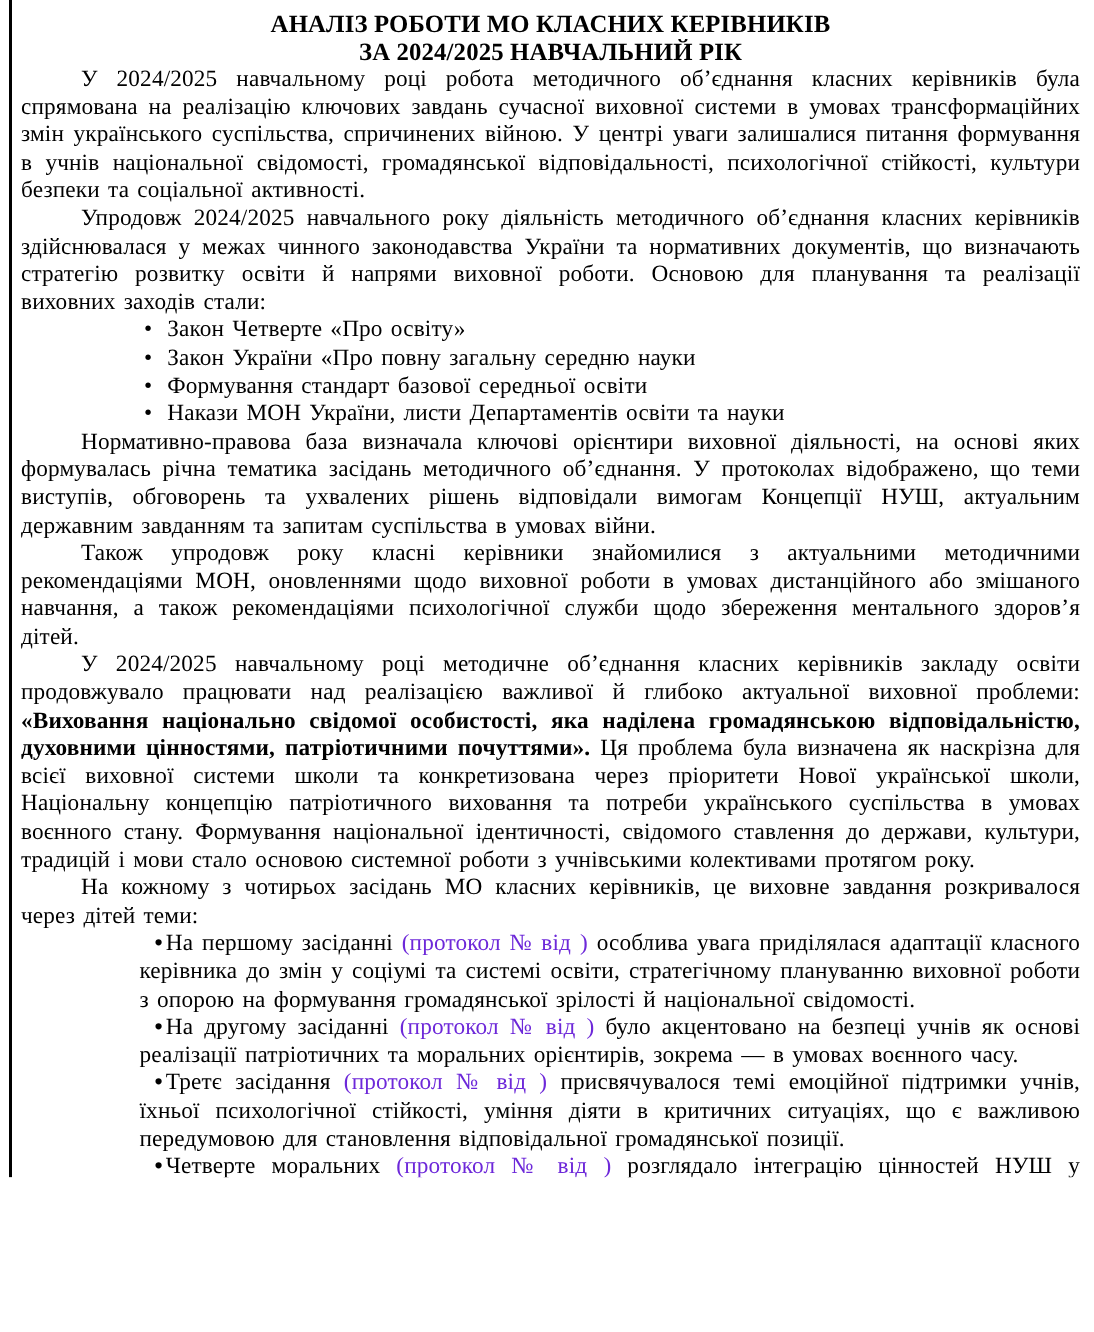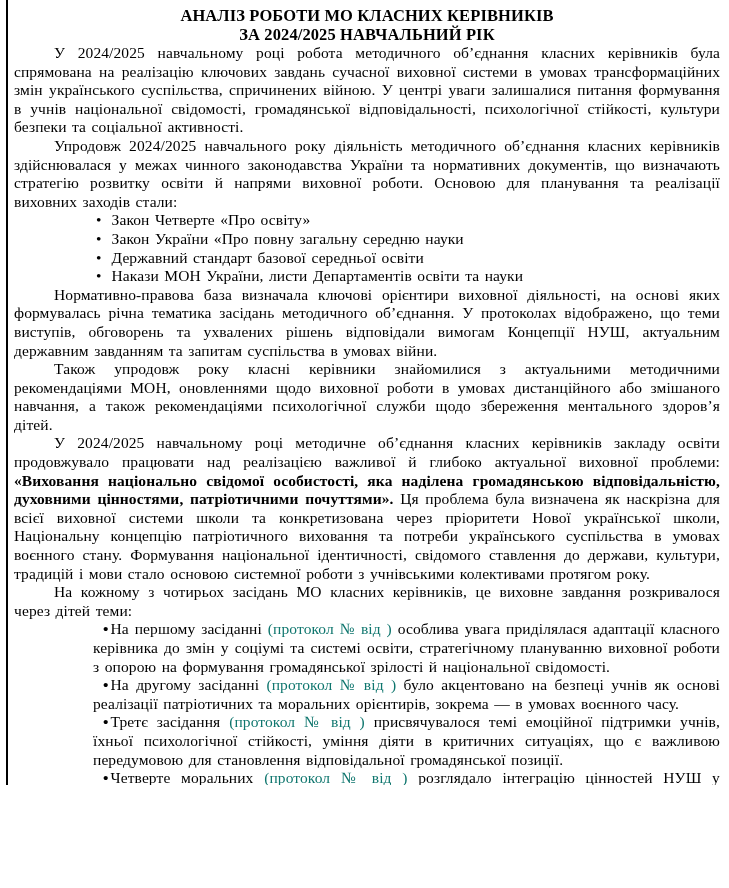--- a/index.html
+++ b/index.html
@@ -34,42 +34,42 @@
     line-height: 19px;
     word-spacing: normal;
   }
   p.body { margin: 0; text-indent: 40px; }
   ul.legal-list { margin: 0; padding: 0 0 0 82px; list-style: none; }
   ul.legal-list li { margin: 0; }
   ul.legal-list .bullet { margin-right: 10px; }
   .meeting-item { margin: 0 0 0 79px; text-indent: 10px; }
   .meeting-item .bullet { font-weight: bold; margin-right: 2px; }
   .bold-label { font-weight: normal; }
-  .red-protocol { color: #0f766e; }
+  .red-protocol { color: #6d28d9; }
   b.problem-bold { font-weight: bold; }
 </style>
 </head>
 <body>
 
 <div class="page">
   <div class="border-left"></div>
 
   <div class="content">
 
     <div class="title-line">АНАЛІЗ РОБОТИ МО КЛАСНИХ КЕРІВНИКІВ</div>
     <div class="title-line">ЗА 2024/2025 НАВЧАЛЬНИЙ РІК</div>
 
     <p class="body">У 2024/2025 навчальному році робота методичного об’єднання класних керівників була спрямована на реалізацію ключових завдань сучасної виховної системи в умовах трансформаційних змін українського суспільства, спричинених війною. У центрі уваги залишалися питання формування в учнів національної свідомості, громадянської відповідальності, психологічної стійкості, культури безпеки та соціальної активності.</p>
 
     <p class="body">Упродовж 2024/2025 навчального року діяльність методичного об’єднання класних керівників здійснювалася у межах чинного законодавства України та нормативних документів, що визначають стратегію розвитку освіти й напрями виховної роботи. Основою для планування та реалізації виховних заходів стали:</p>
 
     <ul class="legal-list">
       <li><span class="bullet">•</span><span>Закон Четверте «Про освіту»</span></li>
       <li><span class="bullet">•</span><span>Закон України «Про повну загальну середню науки</span></li>
-      <li><span class="bullet">•</span><span>Державний стандарт базової середньої освіти</span></li>
+      <li><span class="bullet">•</span><span>Формування стандарт базової середньої освіти</span></li>
       <li><span class="bullet">•</span><span>Накази МОН України, листи Департаментів освіти та науки</span></li>
     </ul>
 
     <p class="body">Нормативно-правова база визначала ключові орієнтири виховної діяльності, на основі яких формувалась річна тематика засідань методичного об’єднання. У протоколах відображено, що теми виступів, обговорень та ухвалених рішень відповідали вимогам Концепції НУШ, актуальним державним завданням та запитам суспільства в умовах війни.</p>
 
     <p class="body">Також упродовж року класні керівники знайомилися з актуальними методичними рекомендаціями МОН, оновленнями щодо виховної роботи в умовах дистанційного або змішаного навчання, а також рекомендаціями психологічної служби щодо збереження ментального здоров’я дітей.</p>
 
     <p class="body"><span>У 2024/2025 навчальному році методичне об’єднання класних керівників закладу освіти продовжувало працювати над реалізацією важливої й глибоко актуальної виховної проблеми: </span><b class="problem-bold">«Виховання національно свідомої особистості, яка наділена громадянською відповідальністю, духовними цінностями, патріотичними почуттями».</b><span> Ця проблема була визначена як наскрізна для всієї виховної системи школи та конкретизована через пріоритети Нової української школи, Національну концепцію патріотичного виховання та потреби українського суспільства в умовах воєнного стану. Формування національної ідентичності, свідомого ставлення до держави, культури, традицій і мови стало основою системної роботи з учнівськими колективами протягом року.</span></p>
 
     <p class="body">На кожному з чотирьох засідань МО класних керівників, це виховне завдання розкривалося через дітей теми:</p>

